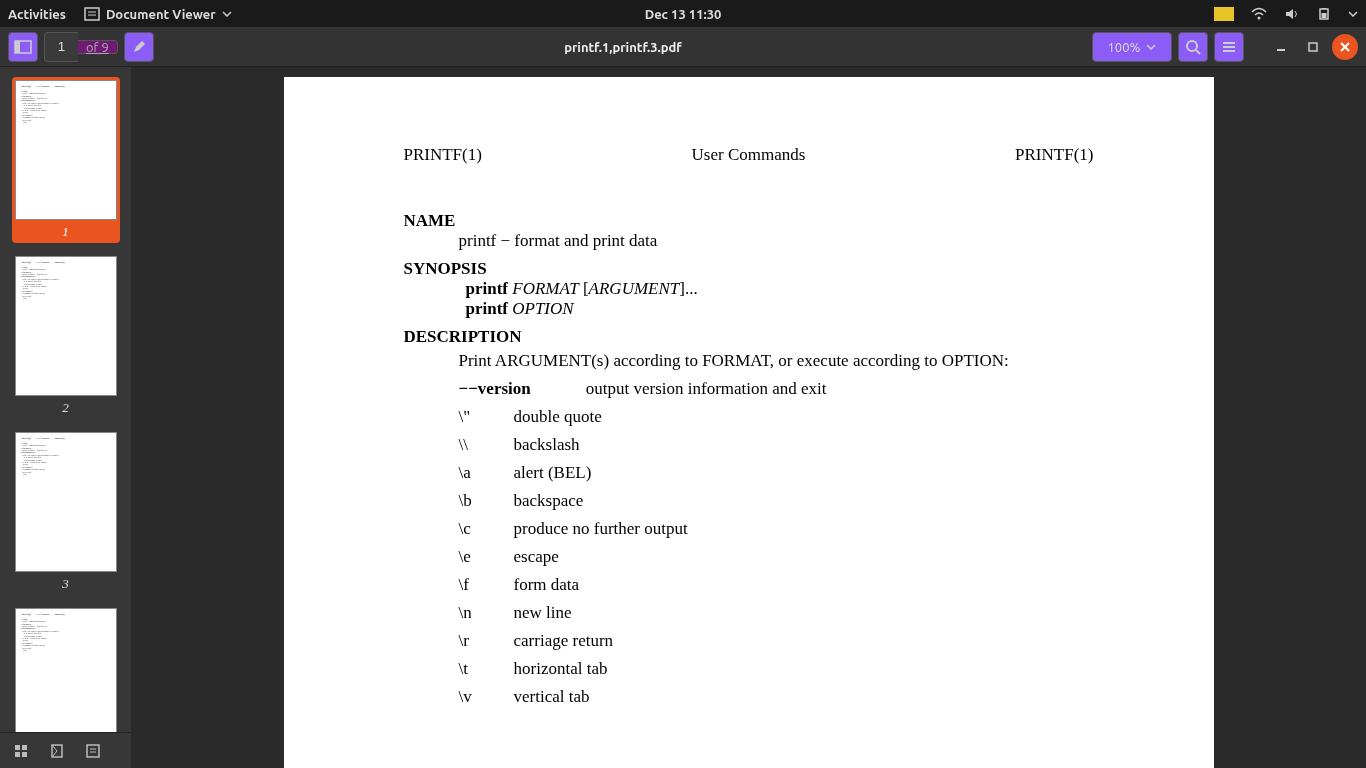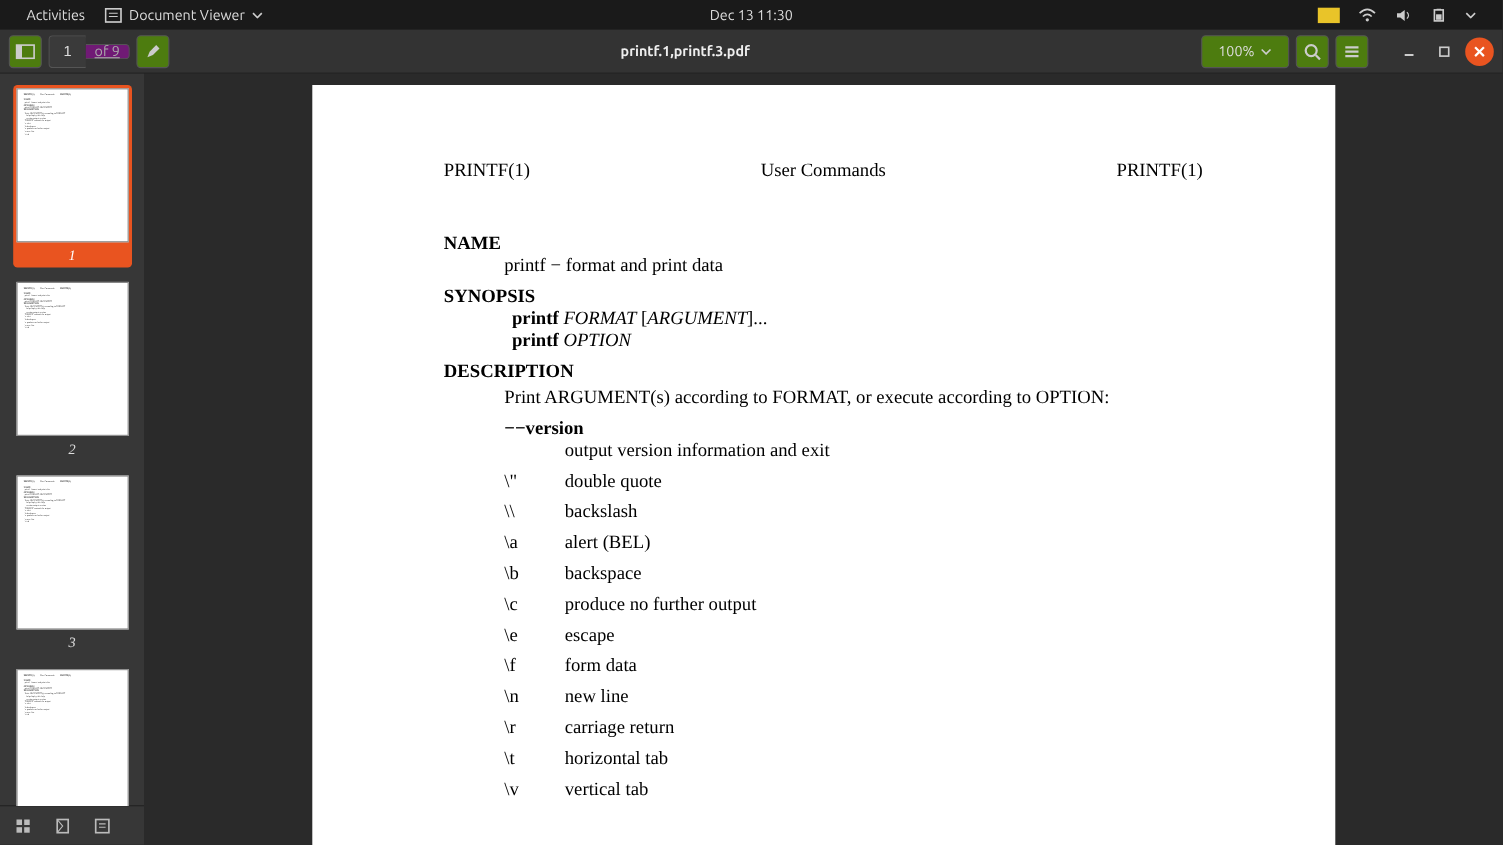--- a/index.html
+++ b/index.html
@@ -1,26 +1,26 @@
 <!DOCTYPE html>
 <html><head>
 <meta charset="utf-8">
 <style>
 * { margin:0; padding:0; box-sizing:border-box; }
 body { width:1366px; height:768px; font-family:Ubuntu,"Segoe UI",sans-serif; font-size:13px; background:#2a2a2a; overflow:hidden; color:#e6e6e6; }
-.menubar { height:27px; background:#1a1a1a; display:flex; align-items:center; padding:0 24px; color:#ddd; }
+.menubar { height:27px; background:#1a1a1a; display:flex; align-items:center; padding:0 8px; color:#ddd;font-weight:bold; }
 .menubar .left { display:flex; gap:18px; align-items:center; }
 .menubar .center { position:absolute; left:50%; transform:translateX(-50%); }
 .menubar .right { margin-left:auto; display:flex; gap:16px; align-items:center; }
 .app-menu { display:flex; align-items:center; gap:6px; }
 .icon { display:inline-flex; align-items:center; justify-content:center; }
 .indicator-box { width:20px; height:14px; background:#e9c429; }
 
 .toolbar { height:40px; background:#333333; display:flex; align-items:center; padding:0 8px; gap:6px; border-bottom:1px solid #222; }
-.tbtn { height:30px; min-width:30px; background:#4d7c0f; border:1px solid #555; border-radius:4px; display:flex; align-items:center; justify-content:center; color:#ddd; cursor:pointer; }
+.tbtn { height:30px; min-width:30px; background:#8b5cf6; border:1px solid #555; border-radius:4px; display:flex; align-items:center; justify-content:center; color:#ddd; cursor:pointer; }
 .pagebox { display:flex; align-items:center; }
 .page-input { width:34px; height:30px; background:#3a3a3a; border:1px solid #555; border-left:none; border-right:none; color:#ddd; text-align:center; padding:0 4px; border-radius:4px 0 0 4px; border-left:1px solid #555;}
 .page-of { height:14px; background:#701a75; border:1px solid #555; border-left:none; color:#aaa; display:flex; align-items:center; padding:0 8px; border-radius:0 4px 4px 0;text-decoration:underline; }
 .toolbar-title { flex:1; text-align:center; font-weight:600; color:#eee; }
 .zoom { display:flex; align-items:center; gap:6px; padding:0 10px; }
 .close-btn { width:26px; height:26px; border-radius:50%; background:#e95420; display:flex; align-items:center; justify-content:center; cursor:pointer; }
 .winbtn { width:26px; height:26px; display:flex; align-items:center; justify-content:center; cursor:pointer; }
 
 .workspace { display:flex; height:calc(768px - 27px - 40px); }
 .sidebar { width:131px; background:#373737; display:flex; flex-direction:column; }
@@ -222,21 +222,21 @@
       <div class="syn">
         <b>printf</b> <i>FORMAT</i><span> [</span><i>ARGUMENT</i><span>]...</span>
       </div>
       <div class="syn">
         <b>printf</b> <i>OPTION</i>
       </div>
 
       <h4 class="sec">DESCRIPTION</h4>
       <div class="indent" style="margin-top:4px">Print ARGUMENT(s) according to FORMAT, or execute according to OPTION:</div>
 
-      <div class="opt-row" style="flex-direction:column">
+      <div class="opt-row" style="">
         <b>−−version</b>
         <span style="margin-left:55px">output version information and exit</span>
       </div>
 
 
       <div id="seq">
           <div class="opt-row">
             <span class="opt-key">\"</span>
             <span>double quote</span>
           </div>

